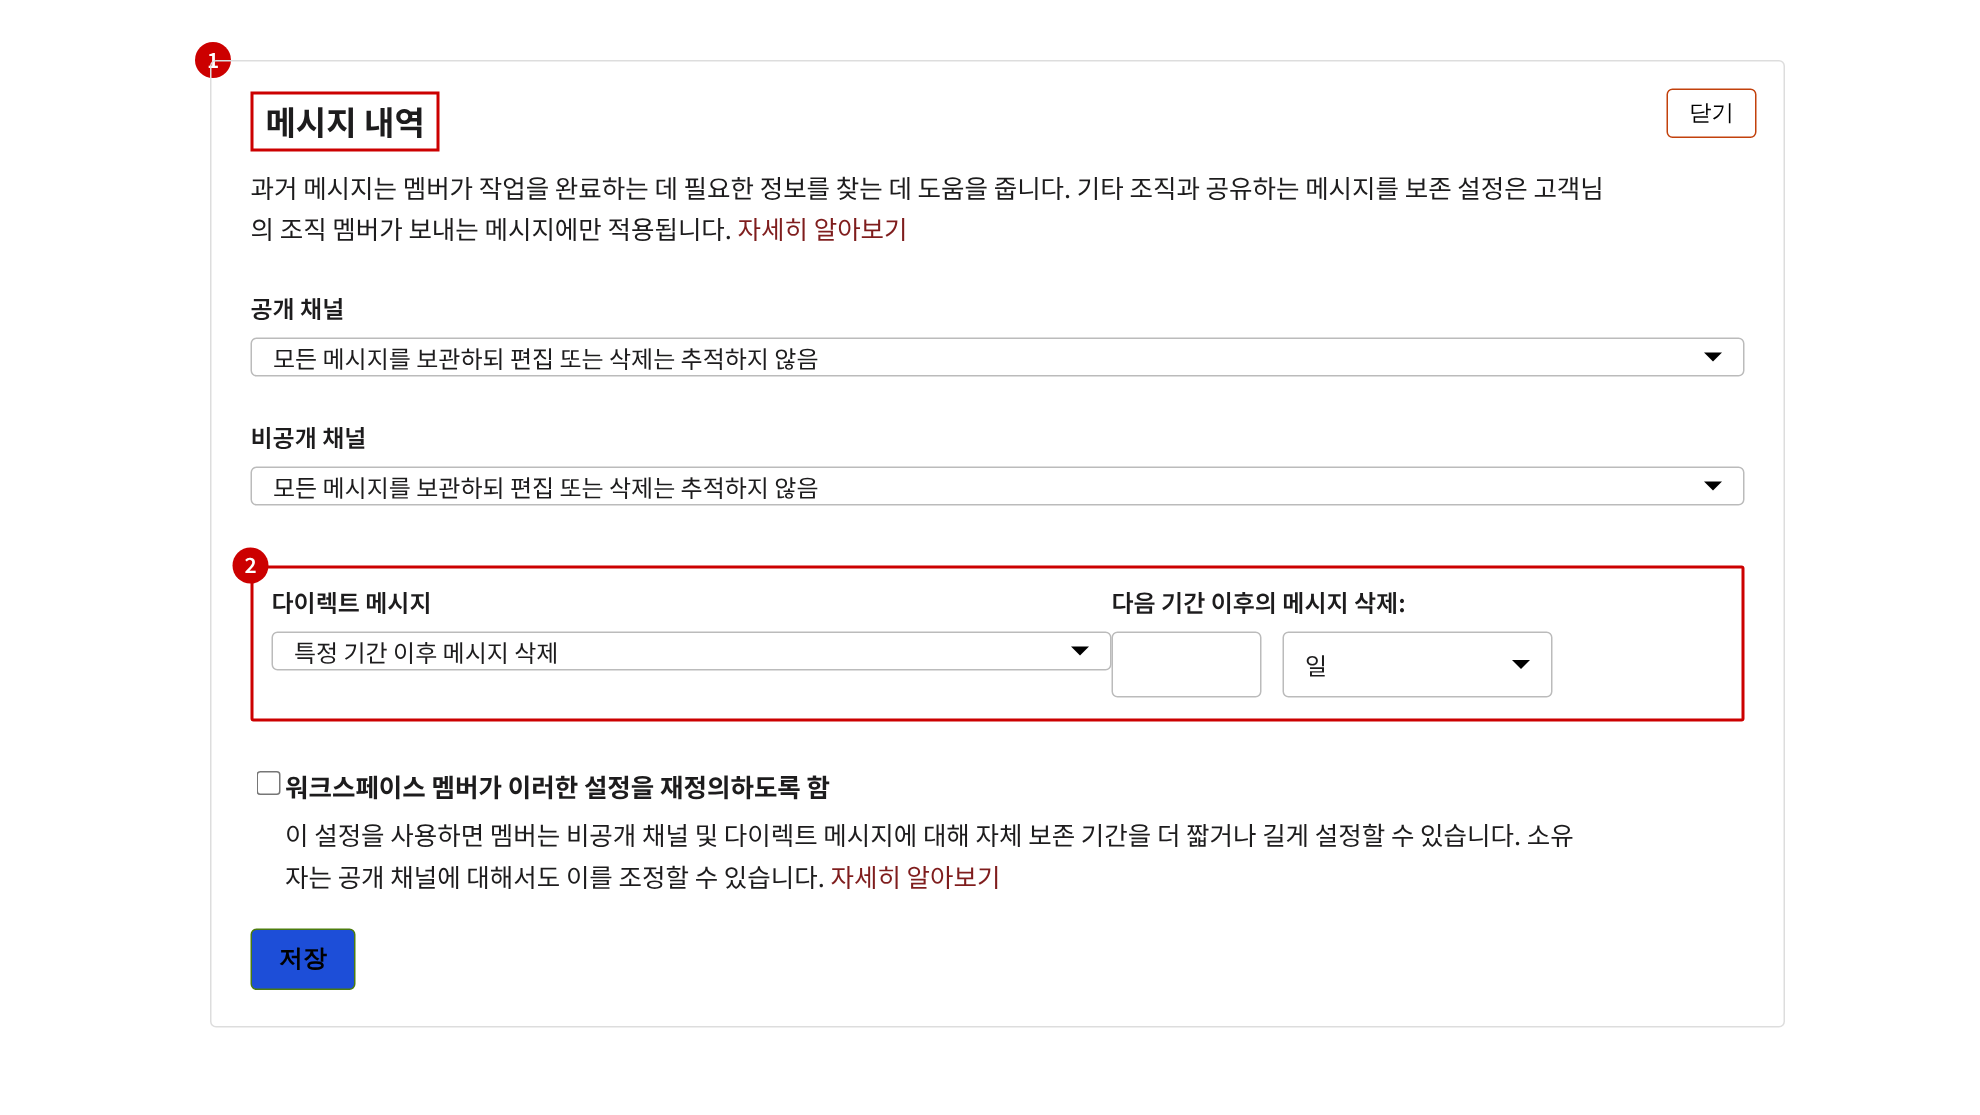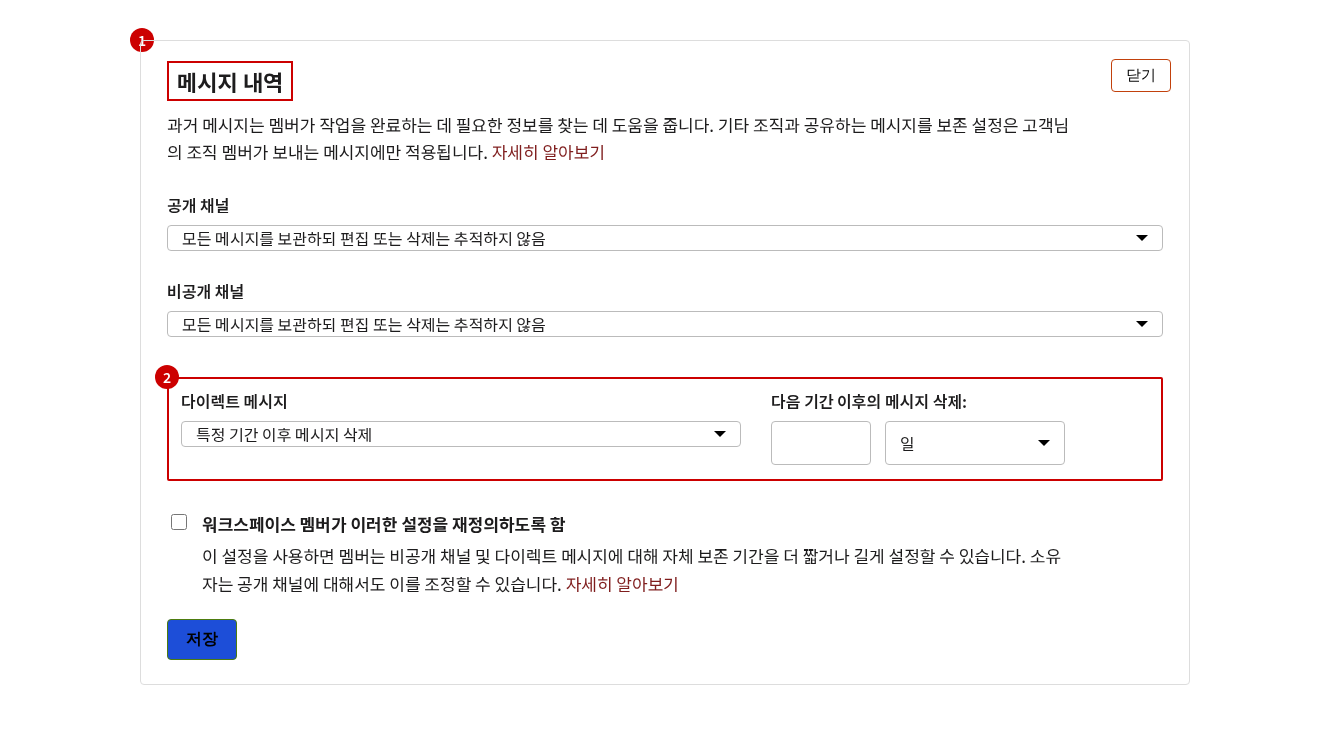--- a/index.html
+++ b/index.html
@@ -97,21 +97,20 @@
     font-size: 14px;
     font-weight: 600;
     display: flex;
     align-items: center;
     justify-content: center;
   }
   .badge-1 { top: 28px; left: 130px; }
   .badge-2 { top: -14px; left: -14px; }
   .dm-row {
     display: flex;
-    gap: 30px;
   }
   .dm-col-1 { flex: 0 0 560px; }
   .dm-col-2 { flex: 1; }
   .delete-after-row {
     display: flex;
     gap: 14px;
   }
   .num-input {
     width: 100px;
     border: 1px solid #bbb;
@@ -120,21 +119,20 @@
     font-size: 16px;
   }
   .unit-select {
     flex: 1;
     max-width: 180px;
   }
   .checkbox-row {
     margin-top: 30px;
     display: flex;
     align-items: flex-start;
-    gap: 12px;
   }
   .checkbox-row input[type="checkbox"] {
     width: 16px; height: 16px;
     margin-top: 3px;
     cursor: pointer;
   }
   .checkbox-label {
     font-size: 17px;
     font-weight: 700;
   }

